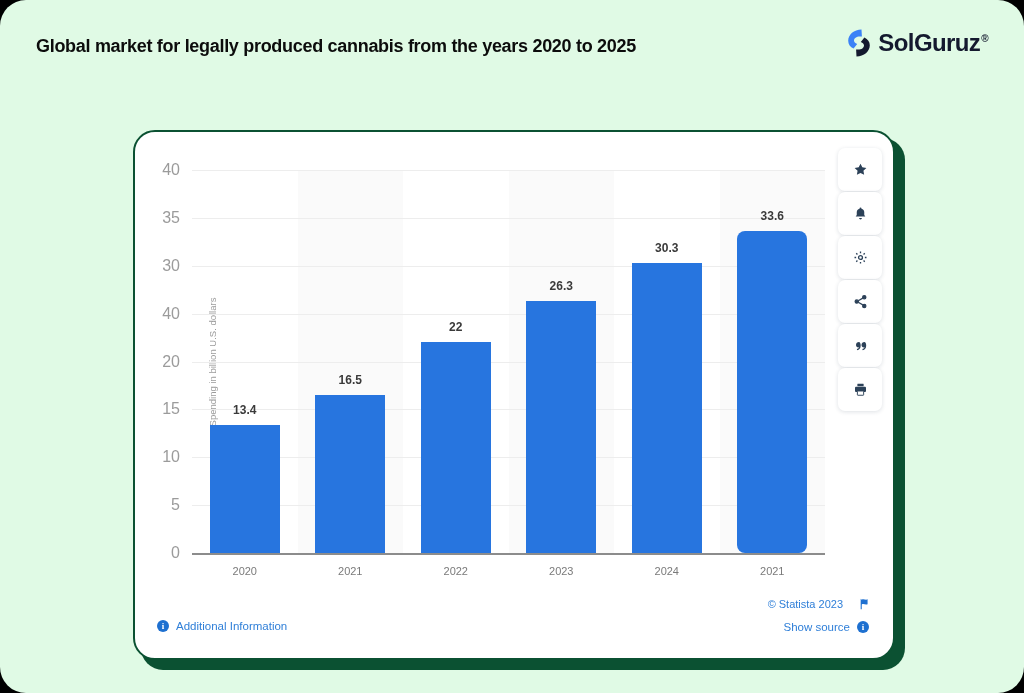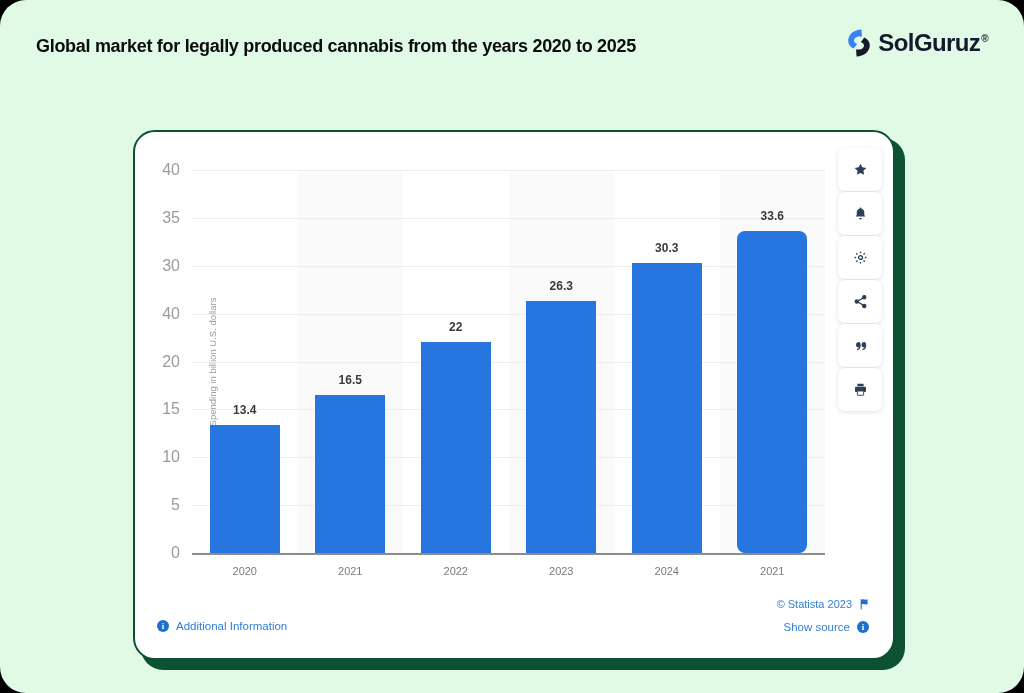--- a/index.html
+++ b/index.html
@@ -224,21 +224,21 @@
   #additional-info-label {
     font-size: 11.5px;
     color: #2f7fd8;
   }
   #statista-copy {
     position: absolute;
     right: 24px;
     bottom: 48px;
     display: flex;
     align-items: center;
-    gap: 7px;
+    gap: 16px;
     font-size: 11px;
     color: #2f7fd8;
   }
   #show-source {
     position: absolute;
     right: 24px;
     bottom: 25px;
     display: flex;
     align-items: center;
     gap: 7px;

